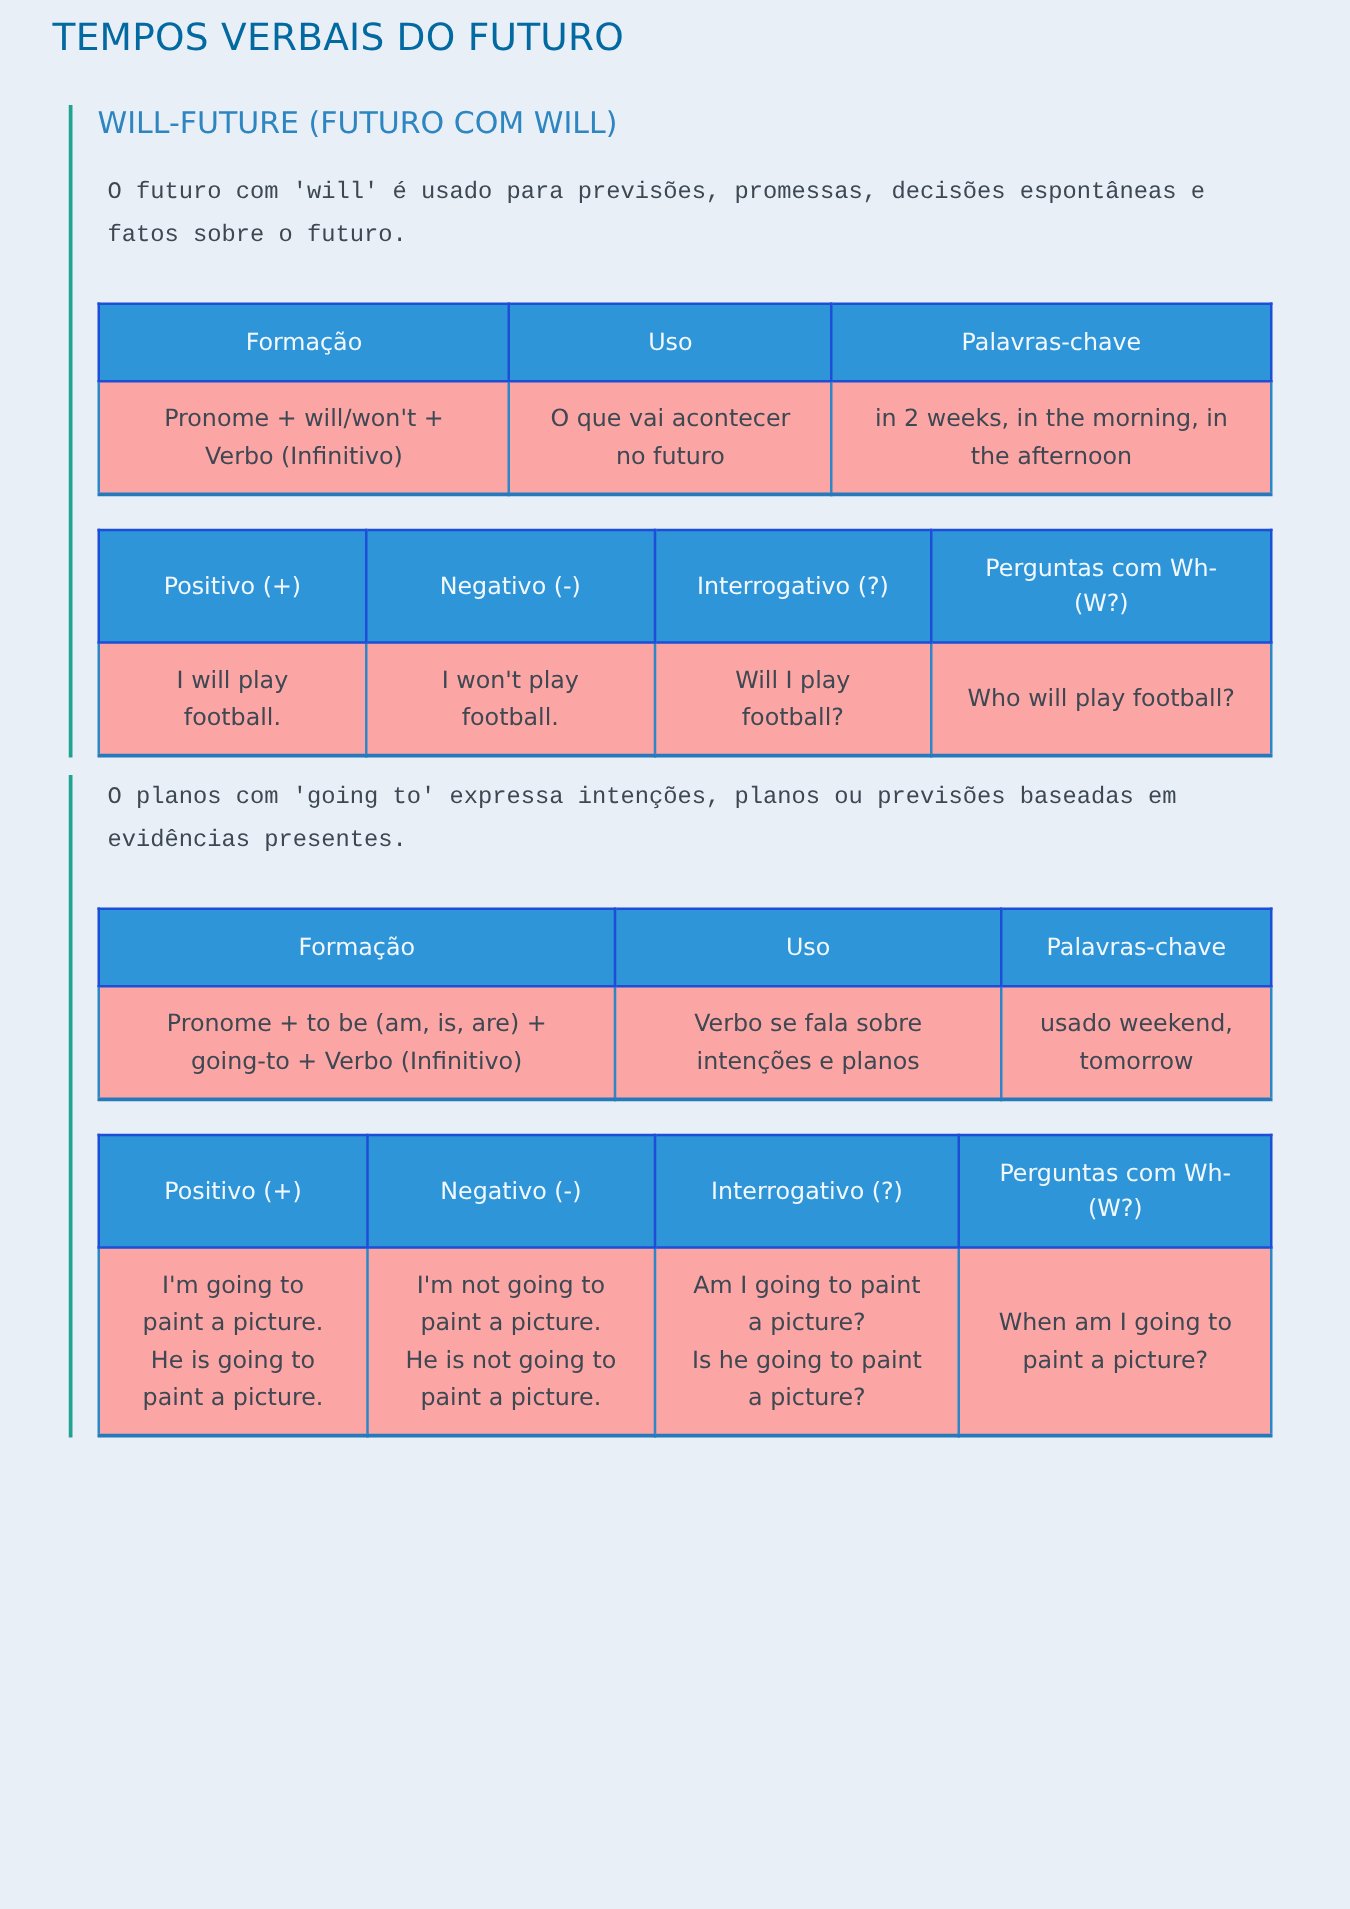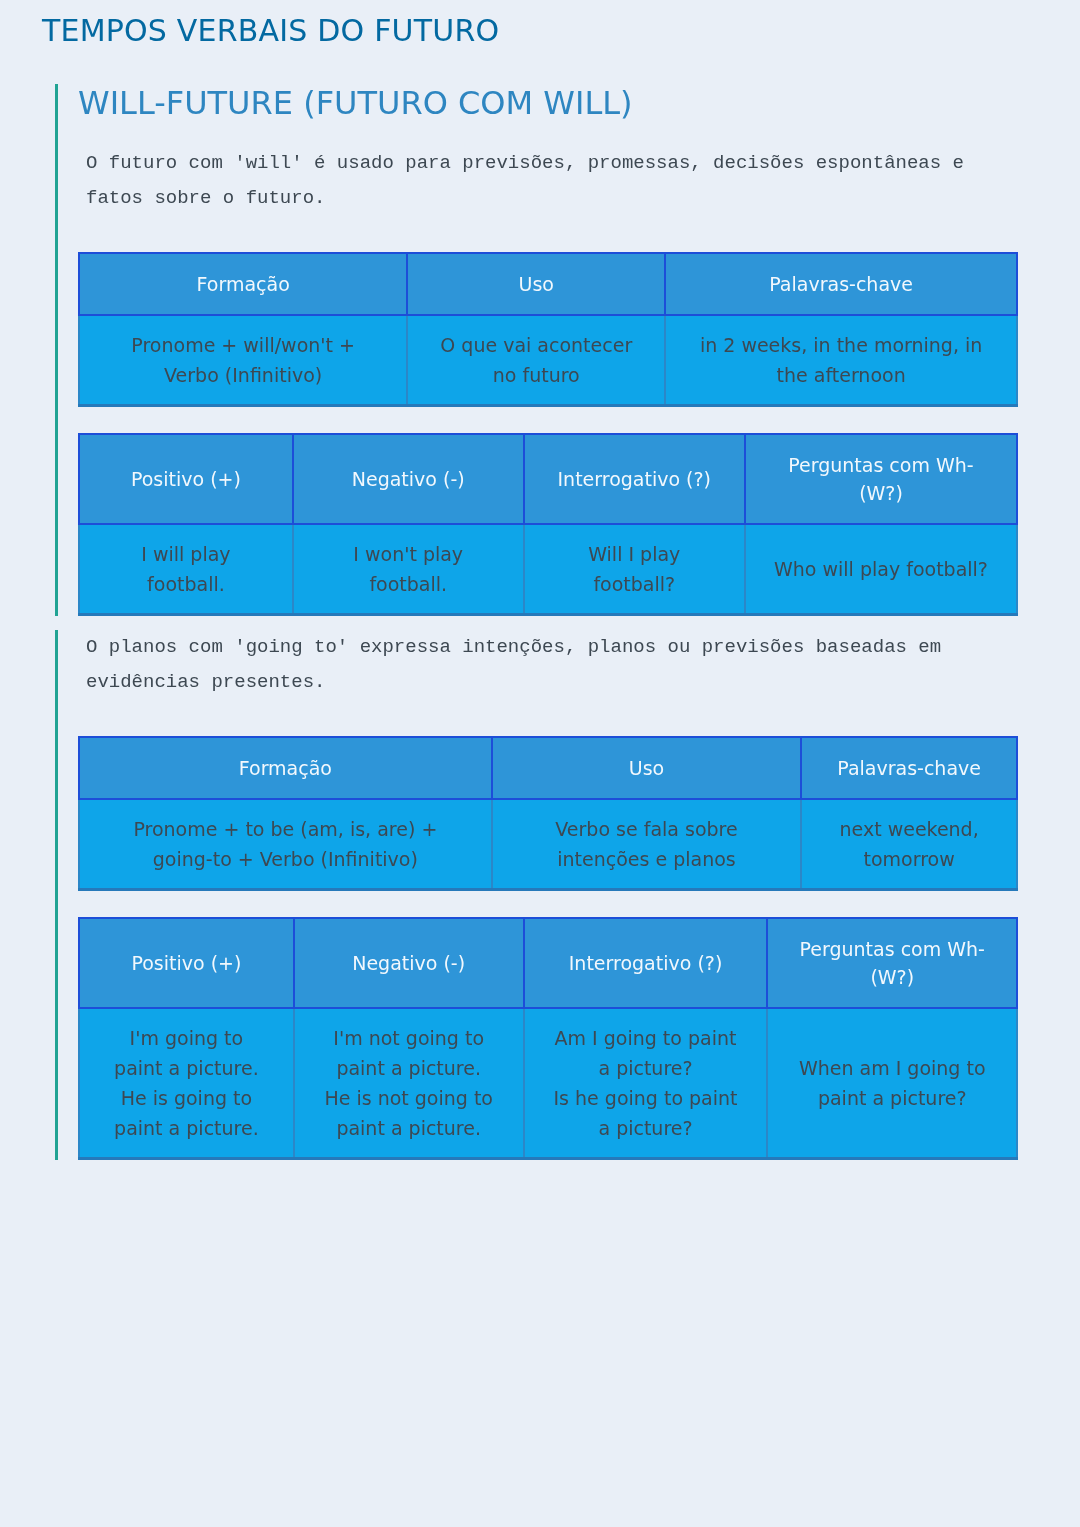--- a/index.html
+++ b/index.html
@@ -21,21 +21,21 @@
     letter-spacing: 0.2px;
   }
   section.block {
     margin: 36px 62px 0 55px;
     border-left: 3px solid #21a394;
     padding-left: 20px;
   }
   section.block + section.block { margin-top: 14px; }
   h2.section-heading {
     margin: 0 0 24px;
-    font-size: 32px;
+    font-size: 24px;
     font-weight: normal;
     color: #2e86c1;
   }
   p.desc {
     margin: 0 0 36px;
     padding-left: 8px;
     max-width: 940px;
     font-size: 19px;
     line-height: 35px;
     font-family: Liberation Mono, monospace;
@@ -54,21 +54,21 @@
     color: #f2f8fd;
     font-weight: normal;
     font-size: 19px;
     line-height: 28px;
     padding: 16px 10px;
     border: 2px solid #1d4ed8;
     text-align: center;
     white-space: pre-line;
   }
   table.tbl td {
-    background: #0ea5e9;
+    background: #fca5a5;
     font-size: 19px;
     line-height: 30px;
     padding: 14px 10px;
     border: 2px solid #2b87c8;
     text-align: center;
     white-space: pre-line;
   }
   
   .t1 .co1 { width: 35%; }   .t1 .co2 { width: 27.5%; } .t1 .co3 { width: 37.5%; }
   .t2 .co1 { width: 22.8%; } .t2 .co2 { width: 24.6%; } .t2 .co3 { width: 23.6%; } .t2 .co4 { width: 29%; }
@@ -154,21 +154,21 @@
         <th>Uso</th>
         <th>Palavras-chave</th>
       </tr>
     </thead>
     <tbody>
       <tr>
         <td>Pronome + to be (am, is, are) +
 going-to + Verbo (Infinitivo)</td>
         <td>Verbo se fala sobre
 intenções e planos</td>
-        <td>next weekend,
+        <td>usado weekend,
 tomorrow</td>
       </tr>
     </tbody>
   </table>
 
   <table class="tbl t4">
     <colgroup>
         <col class="co1">
         <col class="co2">
         <col class="co3">

